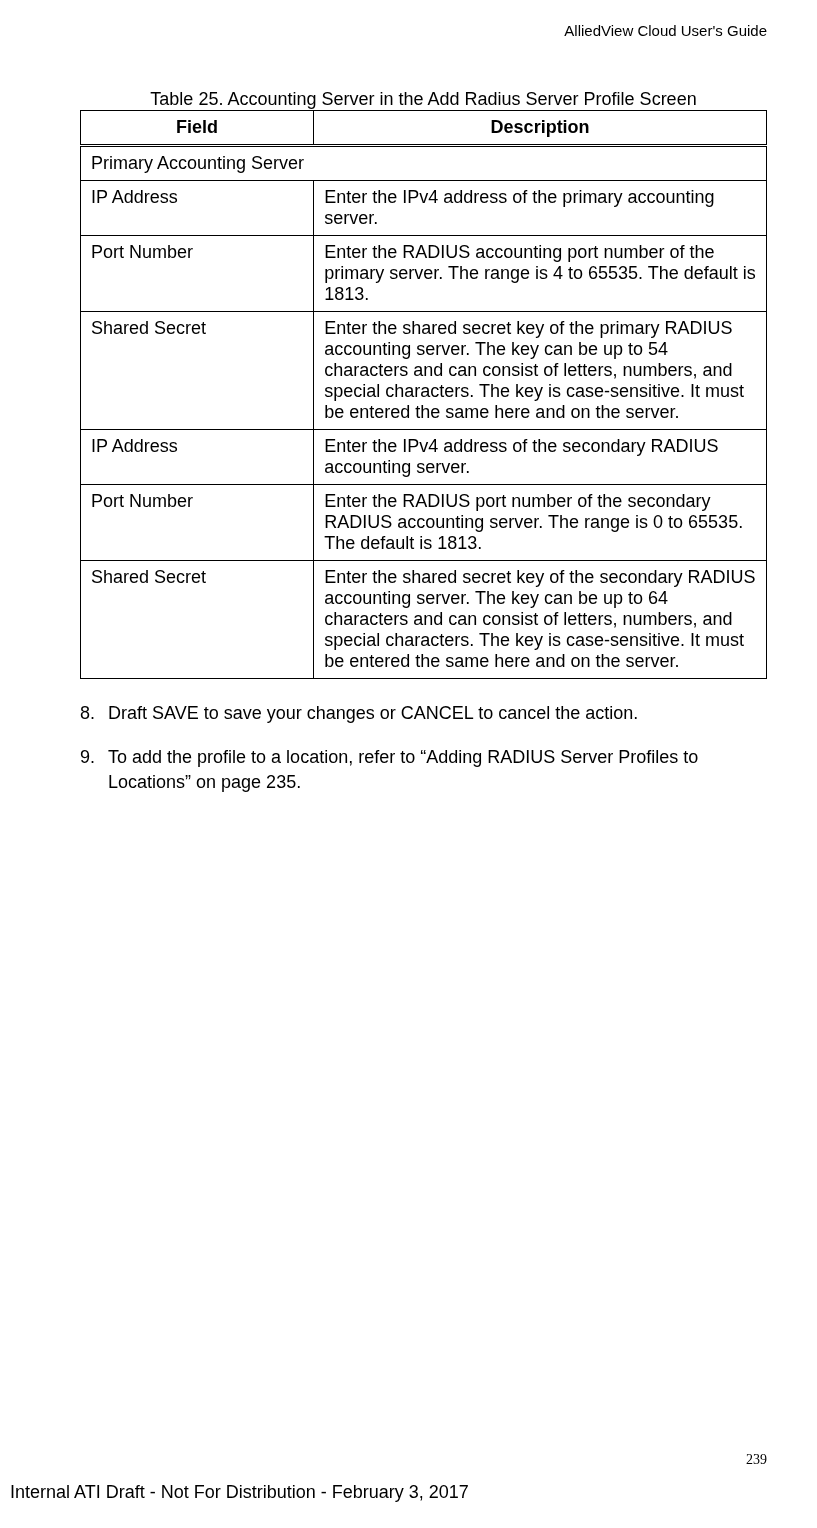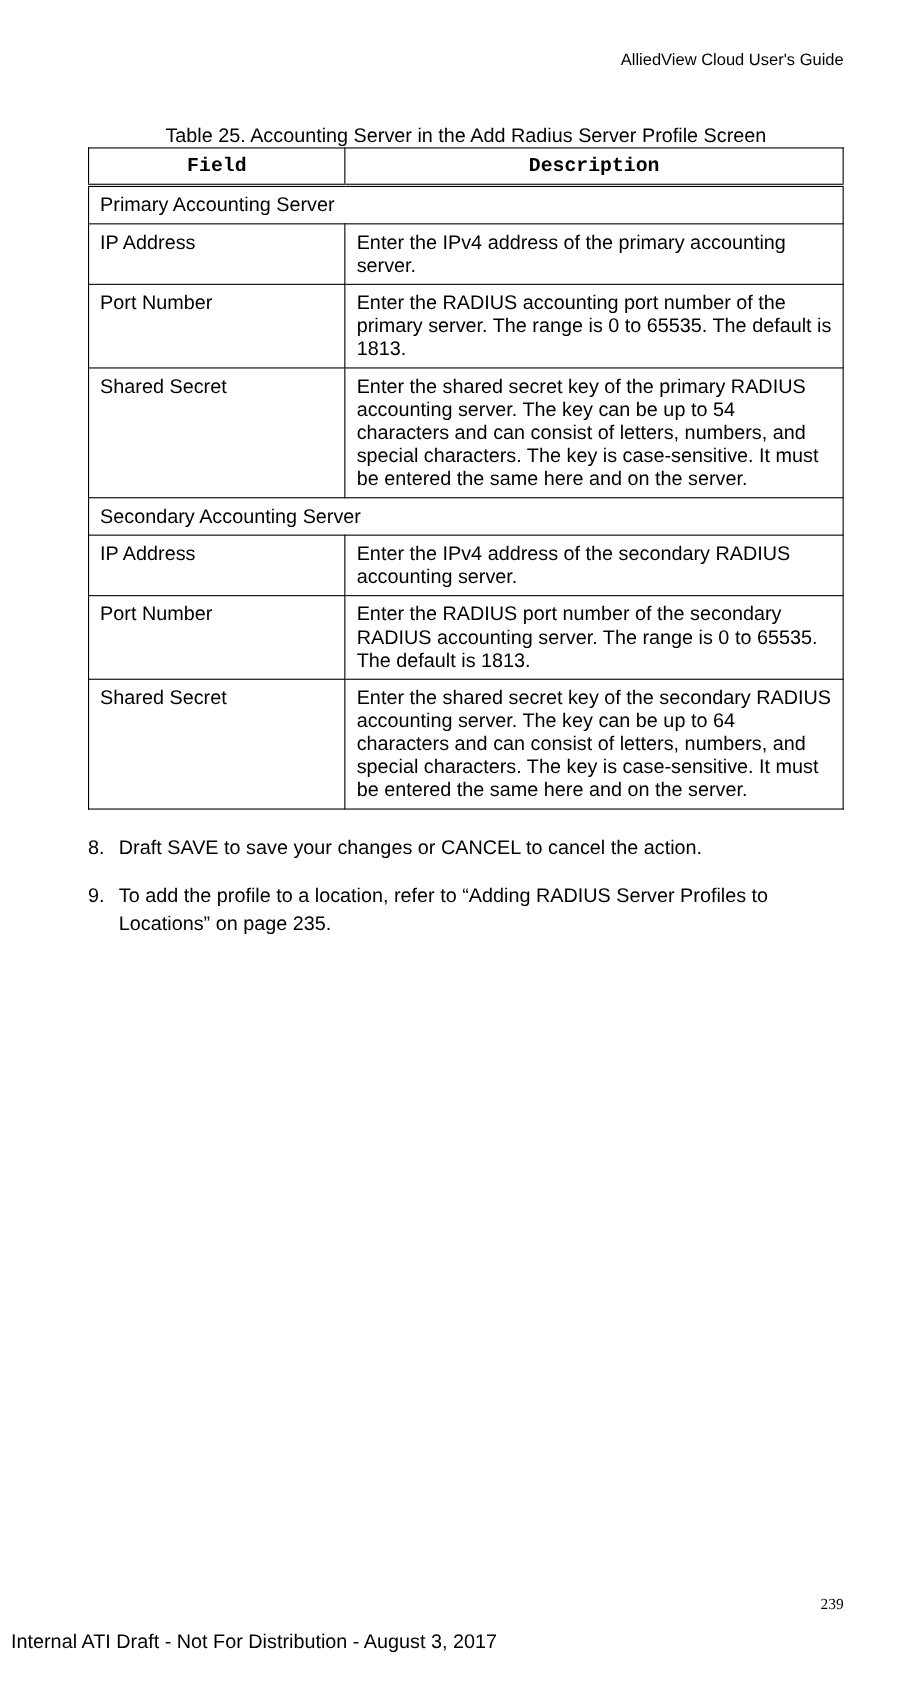--- a/index.html
+++ b/index.html
@@ -7,21 +7,21 @@
     margin: 0;
     padding: 0;
     background: #fff;
     color: #000;
     width: 817px;
     height: 1528px;
     position: relative;
     box-sizing: border-box;
   }
   .page {
-    padding: 46px 50px 0 80px;
+    padding: 22px 50px 0 80px;
     box-sizing: border-box;
   }
   .header-right {
     text-align: right;
     font-size: 15px;
     margin-bottom: 50px;
   }
   .table-caption {
     text-align: center;
     font-size: 18px;
@@ -34,21 +34,20 @@
   th, td {
     border: 1px solid #000;
     padding: 6px 10px;
     text-align: left;
     vertical-align: top;
   }
   th {
     text-align: center;
     font-weight: bold;
     border-bottom: 3px double #000;
-    font-family: Liberation Mono, monospace;
   }
   td.field-col {
     width: 34%;
     margin-left: 24px;
   }
   td.full {
     
   }
   .steps {
     margin-top: 22px;
@@ -99,28 +98,25 @@
     <tbody>
       <tr>
         <td colspan="2" class="full">Primary Accounting Server</td>
       </tr>
       <tr>
         <td class="field-col">IP Address</td>
         <td>Enter the IPv4 address of the primary accounting server.</td>
       </tr>
       <tr>
         <td class="field-col">Port Number</td>
-        <td>Enter the RADIUS accounting port number of the primary server. The range is 0 to 65535. The default is 1813.</td>
+        <td>Enter the RADIUS accounting port number of the primary server. The range is 4 to 65535. The default is 1813.</td>
       </tr>
       <tr>
         <td class="field-col">Shared Secret</td>
         <td>Enter the shared secret key of the primary RADIUS accounting server. The key can be up to 54 characters and can consist of letters, numbers, and special characters. The key is case-sensitive. It must be entered the same here and on the server.</td>
-      </tr>
-      <tr>
-        <td colspan="2" class="full">Secondary Accounting Server</td>
       </tr>
       <tr>
         <td class="field-col">IP Address</td>
         <td>Enter the IPv4 address of the secondary RADIUS accounting server.</td>
       </tr>
       <tr>
         <td class="field-col">Port Number</td>
         <td>Enter the RADIUS port number of the secondary RADIUS accounting server. The range is 0 to 65535. The default is 1813.</td>
       </tr>
       <tr>
@@ -138,13 +134,13 @@
       </div>
     </div>
     <div class="step">
       <div class="step-num">9.</div>
       <div class="step-text">To add the profile to a location, refer to “Adding RADIUS Server Profiles to Locations” on page 235.</div>
     </div>
   </div>
 </div>
 
 <div class="page-num">239</div>
-<div class="footer-draft">Internal ATI Draft - Not For Distribution - August 3, 2017</div>
+<div class="footer-draft">Internal ATI Draft - Not For Distribution - February 3, 2017</div>
 
 </body></html>

